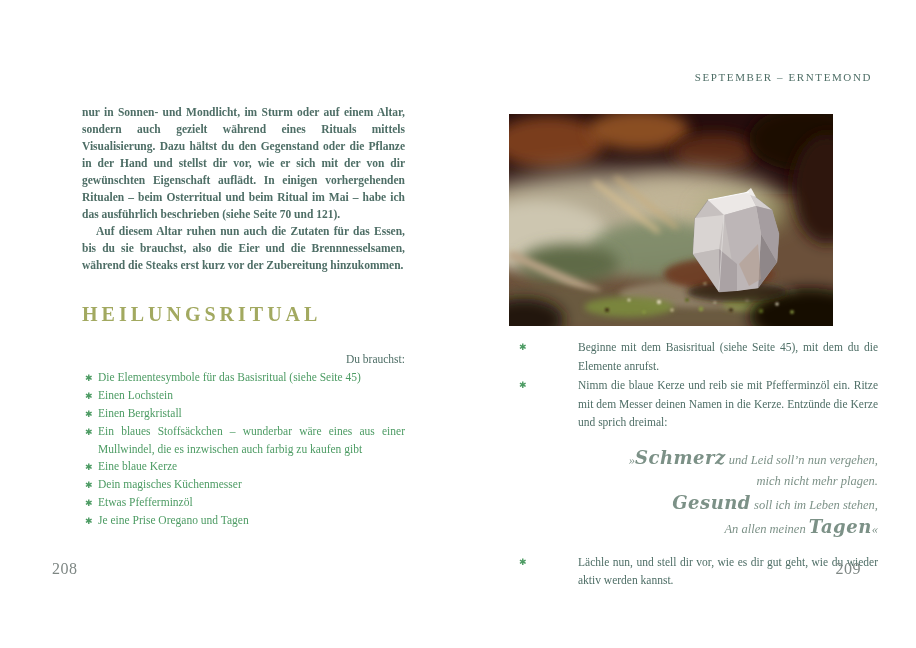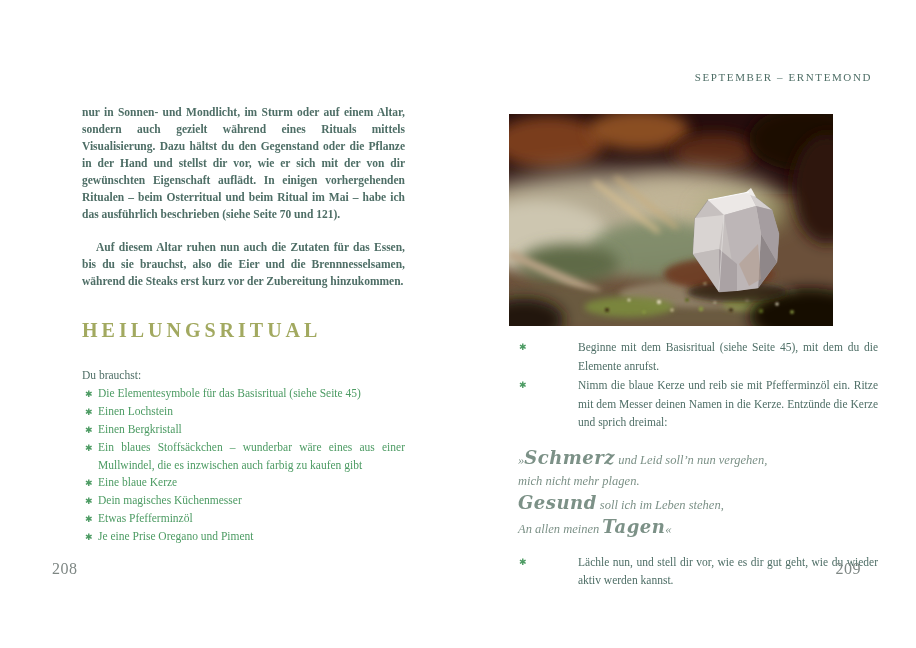--- a/index.html
+++ b/index.html
@@ -17,47 +17,47 @@
     overflow:hidden;
   }
   .running-head{
     position:absolute;top:71px;right:44px;
     font-size:11px;letter-spacing:1.6px;color:var(--body-text);
     text-transform:uppercase;
   }
   
   .left-col{position:absolute;left:82px;top:104px;width:323px;}
   .para{font-size:11.5px;line-height:17px;text-align:justify;color:var(--body-text);font-weight:bold;}
-  .para.indent{text-indent:14px;margin-top:16px;}
+  .para.indent{text-indent:14px;}
   .chapter-heading{
     margin-top:29px;text-align:left;
     font-size:20px;letter-spacing:4px;color:var(--heading-olive);
     font-weight:bold;
   }
-  .list-intro{margin-top:25px;font-size:11.5px;line-height:17px;color:var(--body-text);}
+  .list-intro{margin-top:25px;font-size:11.5px;line-height:17px;color:var(--body-text);text-align:right;}
   .need-list{margin-top:1px;}
   .li-row{display:flex;font-size:11.5px;line-height:17.5px;}
   .li-mark{
     width:16px;flex:0 0 16px;color:var(--accent-green);
     font-size:9px;line-height:18px;padding-left:3px;
   }
   .li-text{flex:1;text-align:justify;}
   .green{color:var(--accent-green);}
   
   .photo-frame{position:absolute;left:509px;top:114px;width:324px;height:212px;}
   .photo-frame svg{display:block;}
   .right-col{position:absolute;left:518px;top:338px;width:360px;}
   .step-row{display:flex;font-size:11.5px;line-height:18.5px;margin-bottom:1px;}
   .step-mark{
     width:16px;flex:0 0 16px;color:var(--accent-green);
     font-size:9px;line-height:19px;padding-left:1px;
   }
   .step-text{flex:1;text-align:justify;color:var(--body-text);margin-left:44px;}
   .verse{
-    margin:15px 0 13px 0;text-align:left;color:var(--script-green);
+    margin:15px 0 13px 0;text-align:right;color:var(--script-green);
     font-style:italic;font-size:12.5px;line-height:21px;
   }
   .vscript{
     font-weight:bold;font-size:18px;letter-spacing:.5px;
     font-family:"DejaVu Serif",serif;font-style:italic;
   }
   .page-num{position:absolute;font-size:16px;color:var(--page-num);letter-spacing:.5px;}
   .page-num.left{left:52px;top:560px;}
   .page-num.right{right:55px;top:560px;}
 </style>
@@ -97,21 +97,21 @@
       <div class="li-row">
         <span class="li-mark">✱</span>
         <span class="li-text green">Dein magisches Küchenmesser</span>
       </div>
       <div class="li-row">
         <span class="li-mark">✱</span>
         <span class="li-text green">Etwas Pfefferminzöl</span>
       </div>
       <div class="li-row">
         <span class="li-mark">✱</span>
-        <span class="li-text green">Je eine Prise Oregano und Piment</span>
+        <span class="li-text green">Je eine Prise Oregano und Tagen</span>
       </div>
     </div>
   </div>
 
   <div class="photo-frame">
     <svg width="324" height="212" viewBox="0 0 324 212" xmlns="http://www.w3.org/2000/svg">
       <defs>
         <filter id="b12" x="-60%" y="-60%" width="220%" height="220%">
             <feGaussianBlur stdDeviation="12"></feGaussianBlur>
           </filter>

